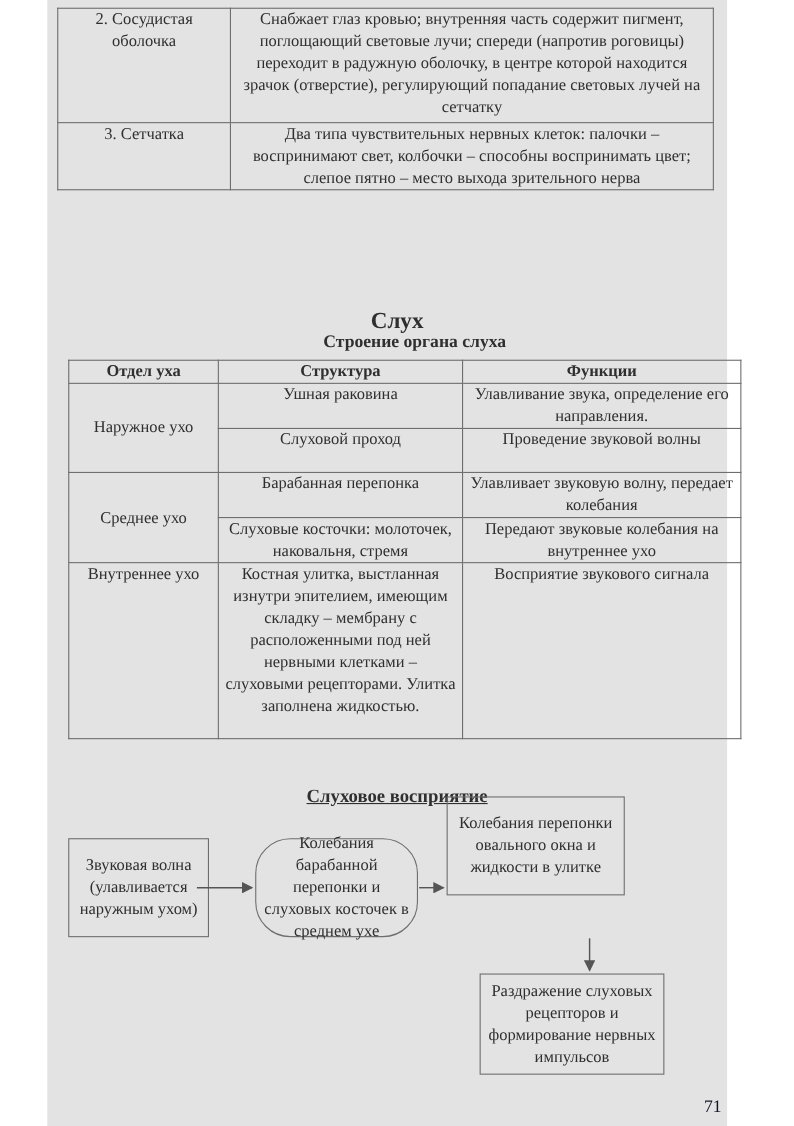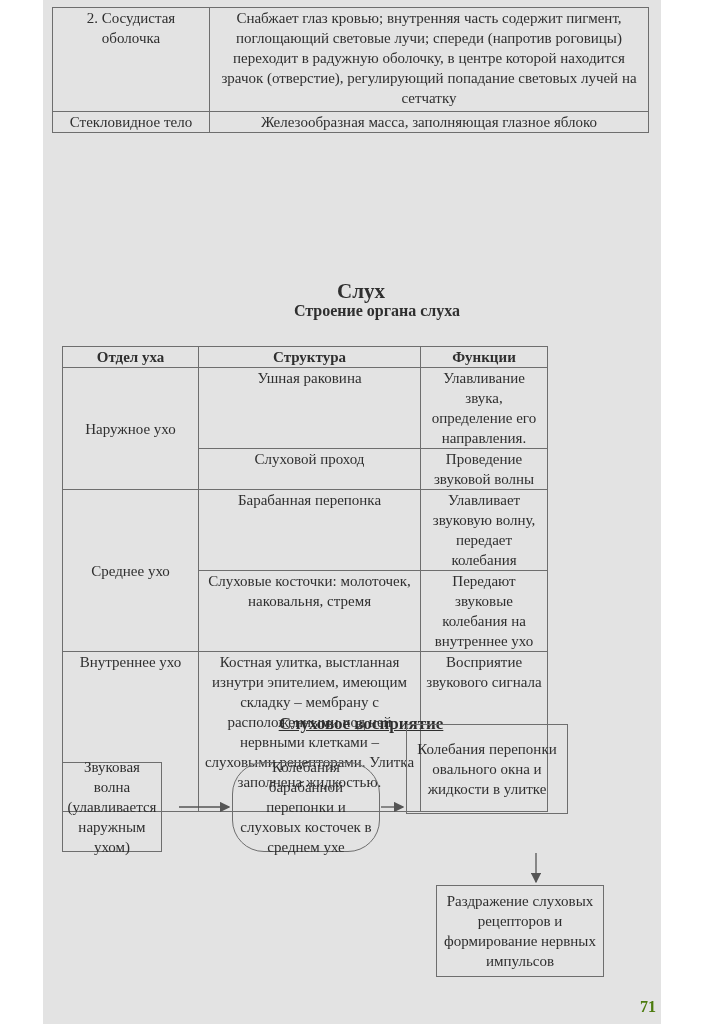--- a/index.html
+++ b/index.html
@@ -4,52 +4,52 @@
 <style>
   html, body { margin:0; padding:0; background:#ffffff; }
   body { width:722px; height:1024px; position:relative; overflow:hidden;
          font-family:"Liberation Serif","DejaVu Serif",serif; color:#2f2f2f; }
   .page { position:absolute; left:43px; top:0; width:618px; height:1024px; background:#e3e3e3; }
   table { border-collapse:collapse; position:absolute; }
   td, th { border:1.3px solid #6e6e6e; padding:0 4px; vertical-align:top; font-weight:normal;
            font-size:15px; line-height:20px; text-align:center; }
   .t1 { left:52px; top:7px; width:597px; }
   .t1 td.c1 { width:148px; }
-  .t2 { left:62px; top:346px; width:486px;padding-left:40px; }
+  .t2 { left:62px; top:327px; width:612px;padding-left:40px; }
   .t2 th { font-weight:bold; font-size:15px; }
   .t2 .c1 { width:127px; }
   .t2 .c2 { width:213px; }
   .mid { vertical-align:middle; }
   h2 { position:absolute; margin:0; width:100%; text-align:center; font-weight:bold; }
   .title1 { top:279px; font-size:21px; left:0; }
   .title2 { top:302px; font-size:16px; left:0;padding-left:16px; }
   .title3 { top:714px; font-size:17px; left:0; text-decoration:underline; }
   .box { position:absolute; border:1.3px solid #6e6e6e; text-align:center; font-size:15px; line-height:20px;
          display:flex; align-items:center; justify-content:center; box-sizing:border-box; padding:0 4px; }
-  .b1 { left:62px; top:762px; width:100px; height:90px; }
+  .b1 { left:62px; top:762px; width:128px; height:90px; }
   .b2 { left:232px; top:762px; width:148px; height:90px;border-radius:32px; }
   .b3 { left:406px; top:724px; width:162px; height:90px;text-align:center; }
   .b4 { left:436px; top:885px; width:168px; height:92px;justify-content:center; }
   svg.arrows { position:absolute; left:0; top:0; width:722px; height:1024px; pointer-events:none; }
-  .pagenum { position:absolute; left:640px; top:998px; font-size:16px; font-weight:bold; color:#4d7c0f; }
+  .pagenum { position:absolute; left:640px; top:998px; font-size:16px; font-weight:normal; color:#0f172a; }
 </style>
 </head>
 <body>
 
 <div class="page"></div>
 
 <table class="t1">
   <tbody>
       <tr style="height:104px">
     <td class="c1">2. Сосудистая оболочка</td>
     <td>Снабжает глаз кровью; внутренняя часть содержит пигмент, поглощающий световые лучи; спереди (напротив роговицы) переходит в радужную оболочку, в центре которой находится зрачок (отверстие), регулирующий попадание световых лучей на сетчатку</td>
   </tr>
-  <tr style="height:20px">
-    <td class="c1">Стекловидное тело</td>
-    <td>Железообразная масса, заполняющая глазное яблоко</td>
+  <tr style="height:60px">
+    <td class="c1">3. Сетчатка</td>
+    <td>Два типа чувствительных нервных клеток: палочки – воспринимают свет, колбочки – способны воспринимать цвет; слепое пятно – место выхода зрительного нерва</td>
   </tr>
 </tbody>
   </table>
 
 <h2 class="title1">Слух</h2>
 <h2 class="title2">Строение органа слуха</h2>
 
 <table class="t2">
   <tbody>
       <tr style="height:20px">

